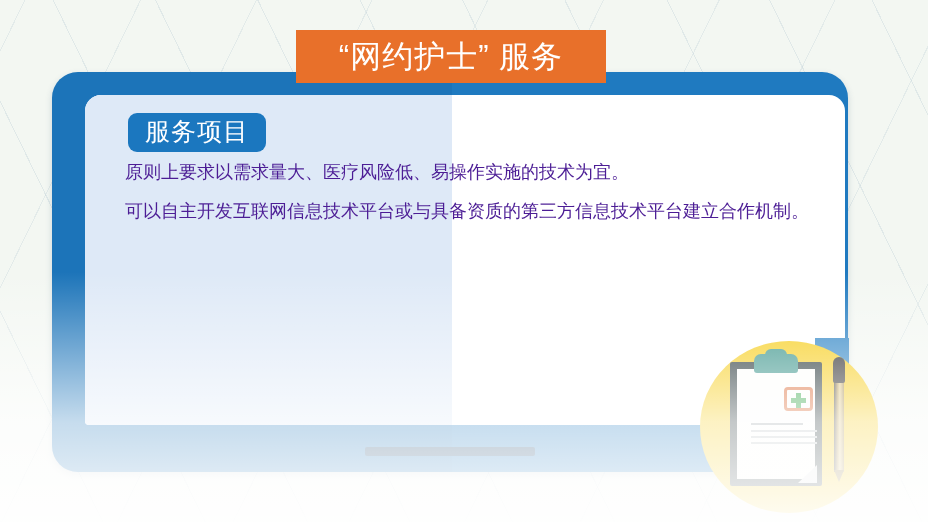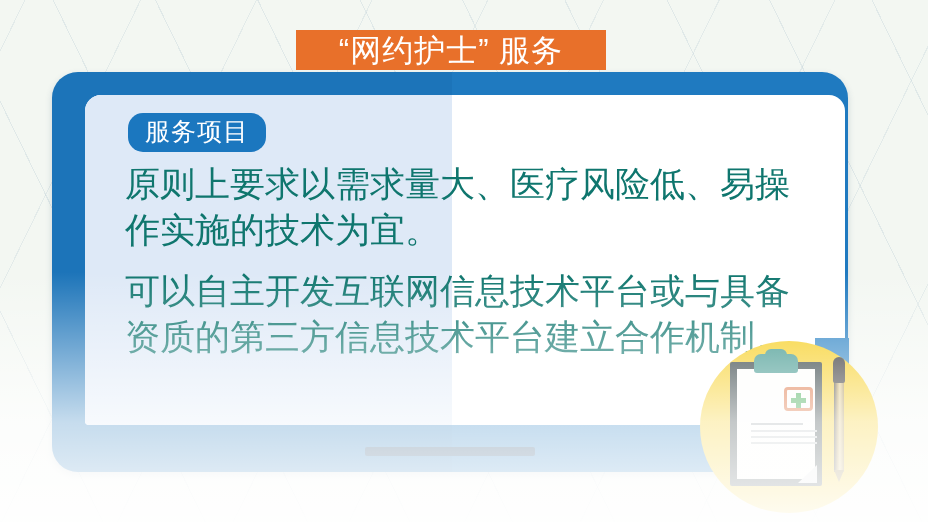--- a/index.html
+++ b/index.html
@@ -85,21 +85,21 @@
     background: #0d3c66;
     border-radius: 2px;
   }
 
   
   #title-banner {
     position: absolute;
     left: 296px;
     top: 30px;
     width: 310px;
-    height: 40px;
+    height: 53px;
     background: #e8702a;
     display: flex;
     align-items: center;
     justify-content: center;
   }
   #title-text {
     color: #ffffff;
     font-size: 31px;
     letter-spacing: 1px;
     white-space: nowrap;
@@ -110,30 +110,30 @@
   #screen-content {
     position: absolute;
     inset: 0;
     padding: 18px 24px 0 43px;
     box-sizing: border-box;
   }
   .pill {
     display: inline-block;
     background: #1b77bf;
     color: #ffffff;
-    border-radius: 15px;
+    border-radius: 9px;
     padding: 6px 17px 8px 17px;
     font-size: 25px;
     line-height: 1;
     letter-spacing: 1px;
     white-space: nowrap;
   }
   .para {
-    color: #0f766e;
-    font-size: 35px;
+    color: #4c1d95;
+    font-size: 18px;
     line-height: 1.30;
     letter-spacing: 0px;
     margin: 9px 0 0 -3px;
     max-width: 690px;
   }
   #section-1 { margin-top: 0px; }
   #section-2 { margin-top: 16px; }
 
   
   #badge {

